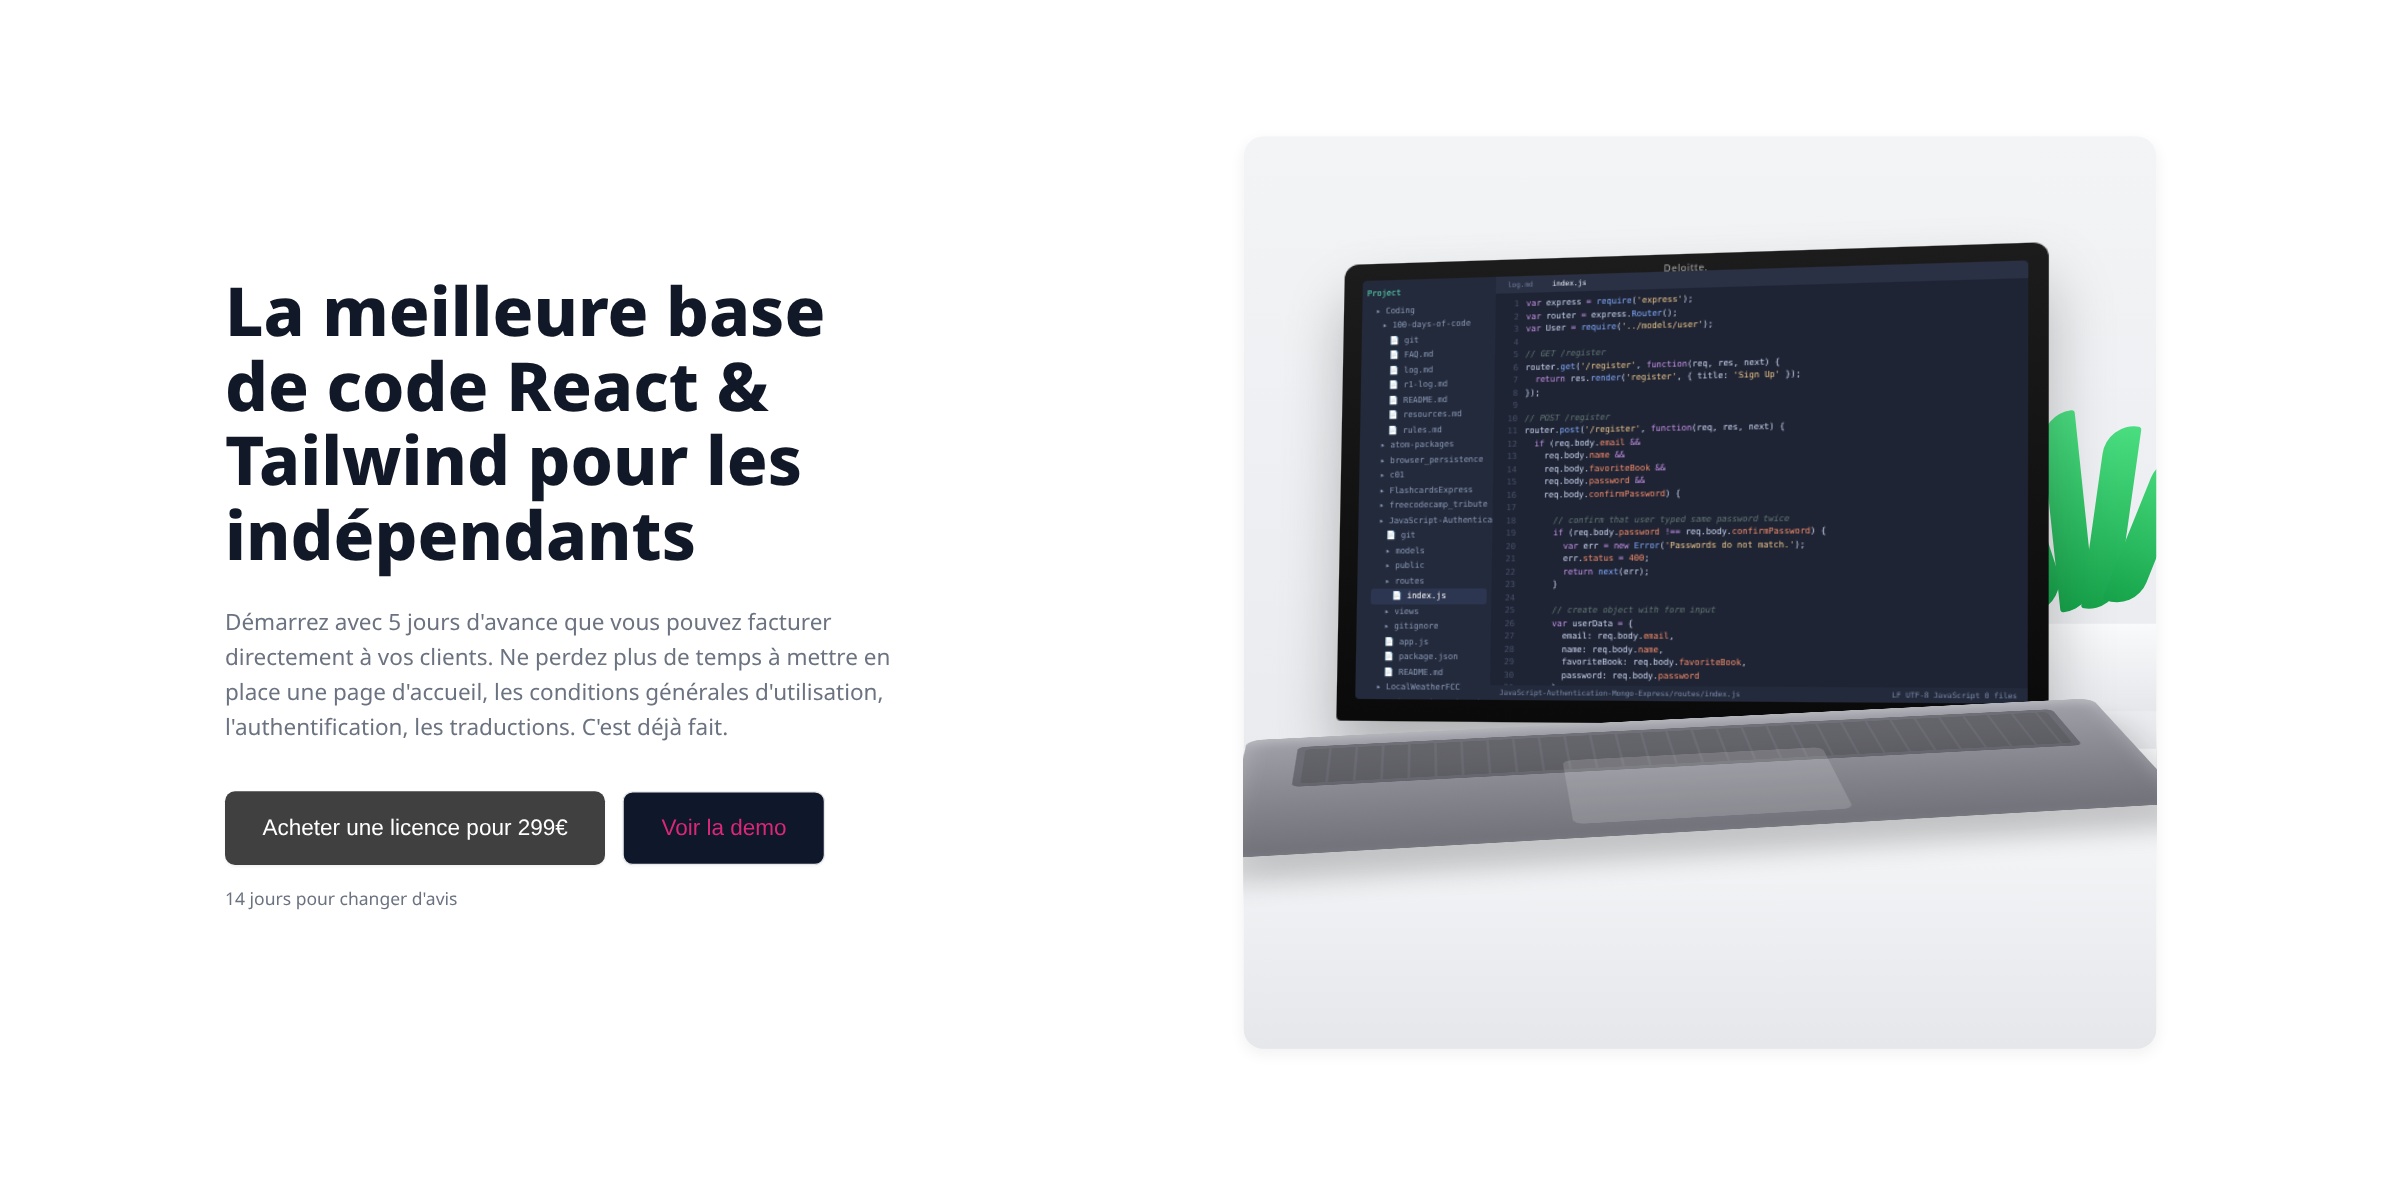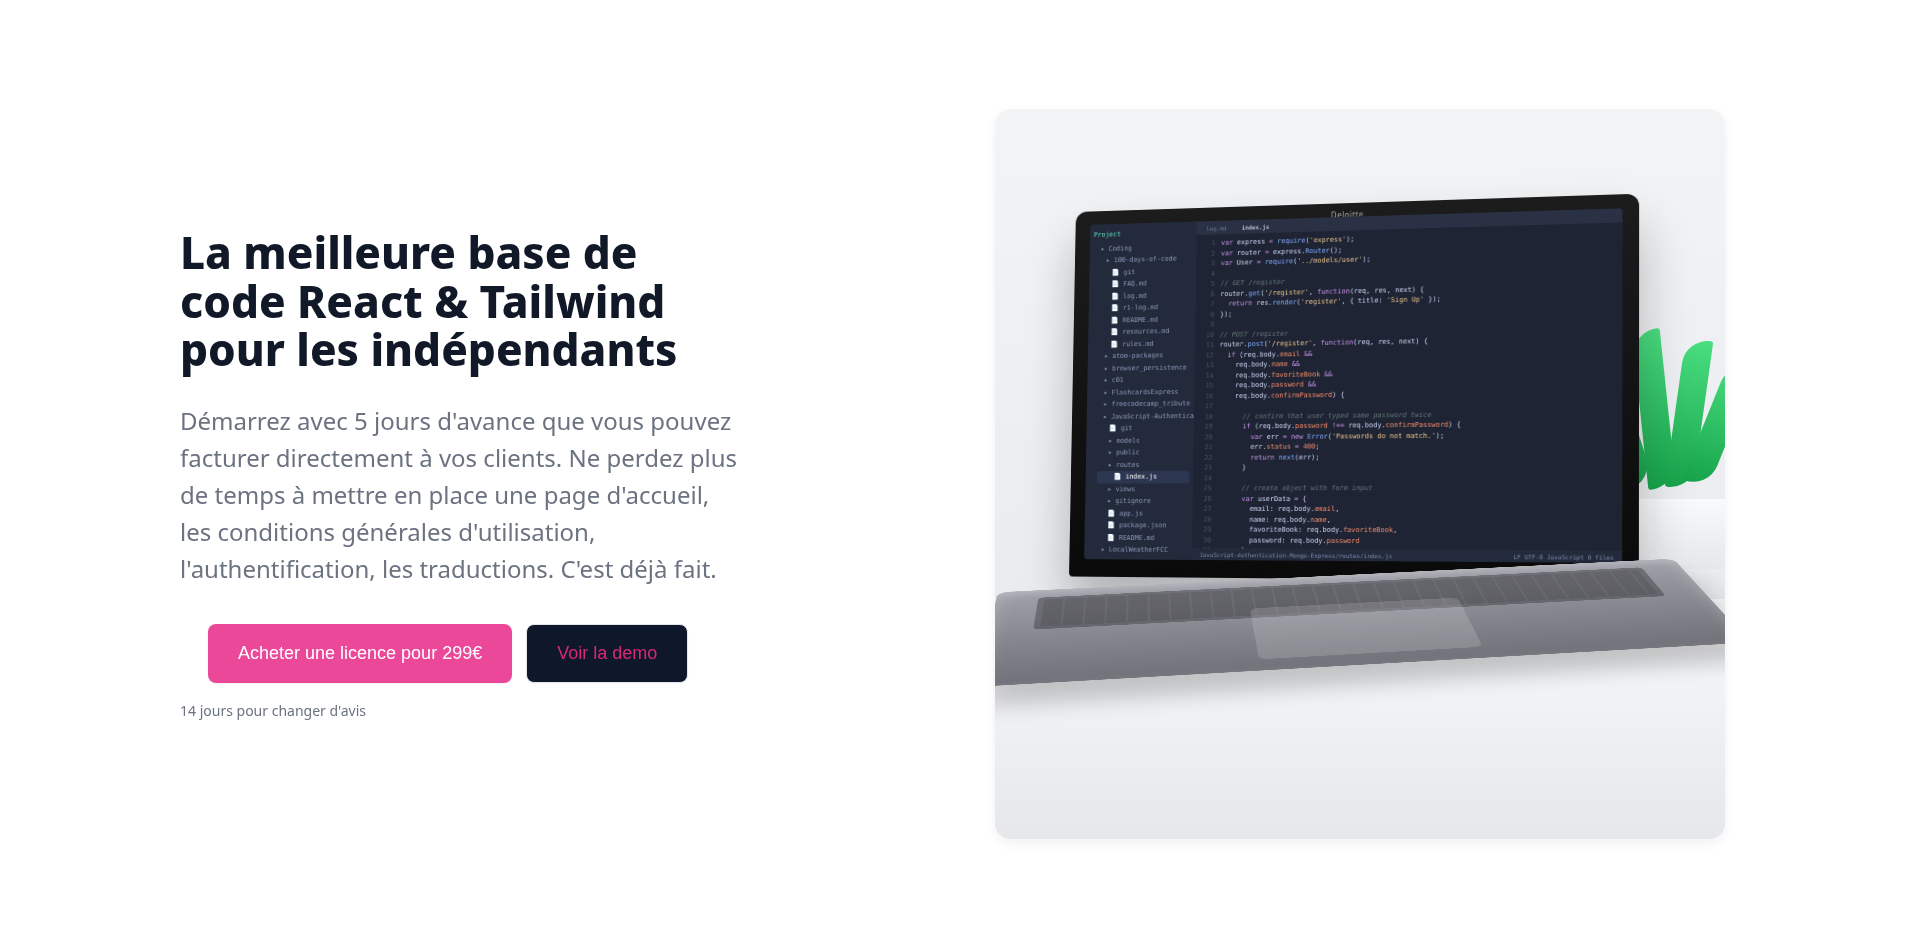--- a/index.html
+++ b/index.html
@@ -1,23 +1,23 @@
 <!DOCTYPE html>
 <html><head>
 <meta charset="utf-8">
 <style>
 * { margin: 0; padding: 0; box-sizing: border-box; }
 body { font-family: system-ui, -apple-system, "Segoe UI", Roboto, sans-serif; background: #fff; color: #1f2937; width: 1905px; height: 948px; overflow: hidden; }
 .hero { display: flex; align-items: center; justify-content: space-between; padding: 40px 180px; gap: 60px; height: 100%; }
 .left { flex: 0 0 560px; }
-.title { font-size: 44px; line-height: 1.1; font-weight: 800; color: #111827; margin-bottom: 28px; }
-.desc { font-size: 24px; line-height: 1.55; color: #6b7280; margin-bottom: 36px; }
+.title { font-size: 54px; line-height: 1.1; font-weight: 800; color: #111827; margin-bottom: 28px; }
+.desc { font-size: 18px; line-height: 1.55; color: #6b7280; margin-bottom: 36px; }
 .actions { display: flex; gap: 14px; margin-bottom: 18px; align-items: stretch; }
 .btn { border-radius: 8px; padding: 18px 30px; font-size: 18px; font-weight: 500; cursor: pointer; border: none; }
-.btn-primary { background: #ec4899; color: #fff; box-shadow: 0 1px 2px rgba(0,0,0,.05); margin-left: 28px; }
+.btn-primary { background: #404040; color: #fff; box-shadow: 0 1px 2px rgba(0,0,0,.05); }
 .btn-secondary { background: #0f172a; color: #db2777; border: 1px solid #e5e7eb; box-shadow: 0 1px 2px rgba(0,0,0,.03); }
 .note { font-size: 14px; color: #6b7280; }
 .image-panel { flex: 0 0 730px; height: 730px; border-radius: 16px; background: linear-gradient(180deg,#f3f4f6 0%,#e5e7eb 100%); position: relative; overflow: hidden; box-shadow: 0 4px 12px rgba(0,0,0,.06); }
 .plant { position: absolute; right: -40px; top: 220px; width: 180px; height: 240px; }
 .plant .leaf { position: absolute; background: linear-gradient(180deg,#4ade80,#16a34a); border-radius: 100px 10px 100px 10px; }
 .plant .l1 { width: 28px; height: 140px; left: 20px; top: 20px; transform: rotate(-18deg); }
 .plant .l2 { width: 28px; height: 160px; left: 55px; top: 0px; transform: rotate(-6deg); }
 .plant .l3 { width: 28px; height: 150px; left: 90px; top: 10px; transform: rotate(8deg); }
 .plant .l4 { width: 28px; height: 130px; left: 120px; top: 30px; transform: rotate(22deg); }
 .plant .pot { position: absolute; bottom: 0; left: 20px; width: 140px; height: 70px; background: linear-gradient(180deg,#f9fafb,#e5e7eb); border-radius: 8px 8px 4px 4px; }

